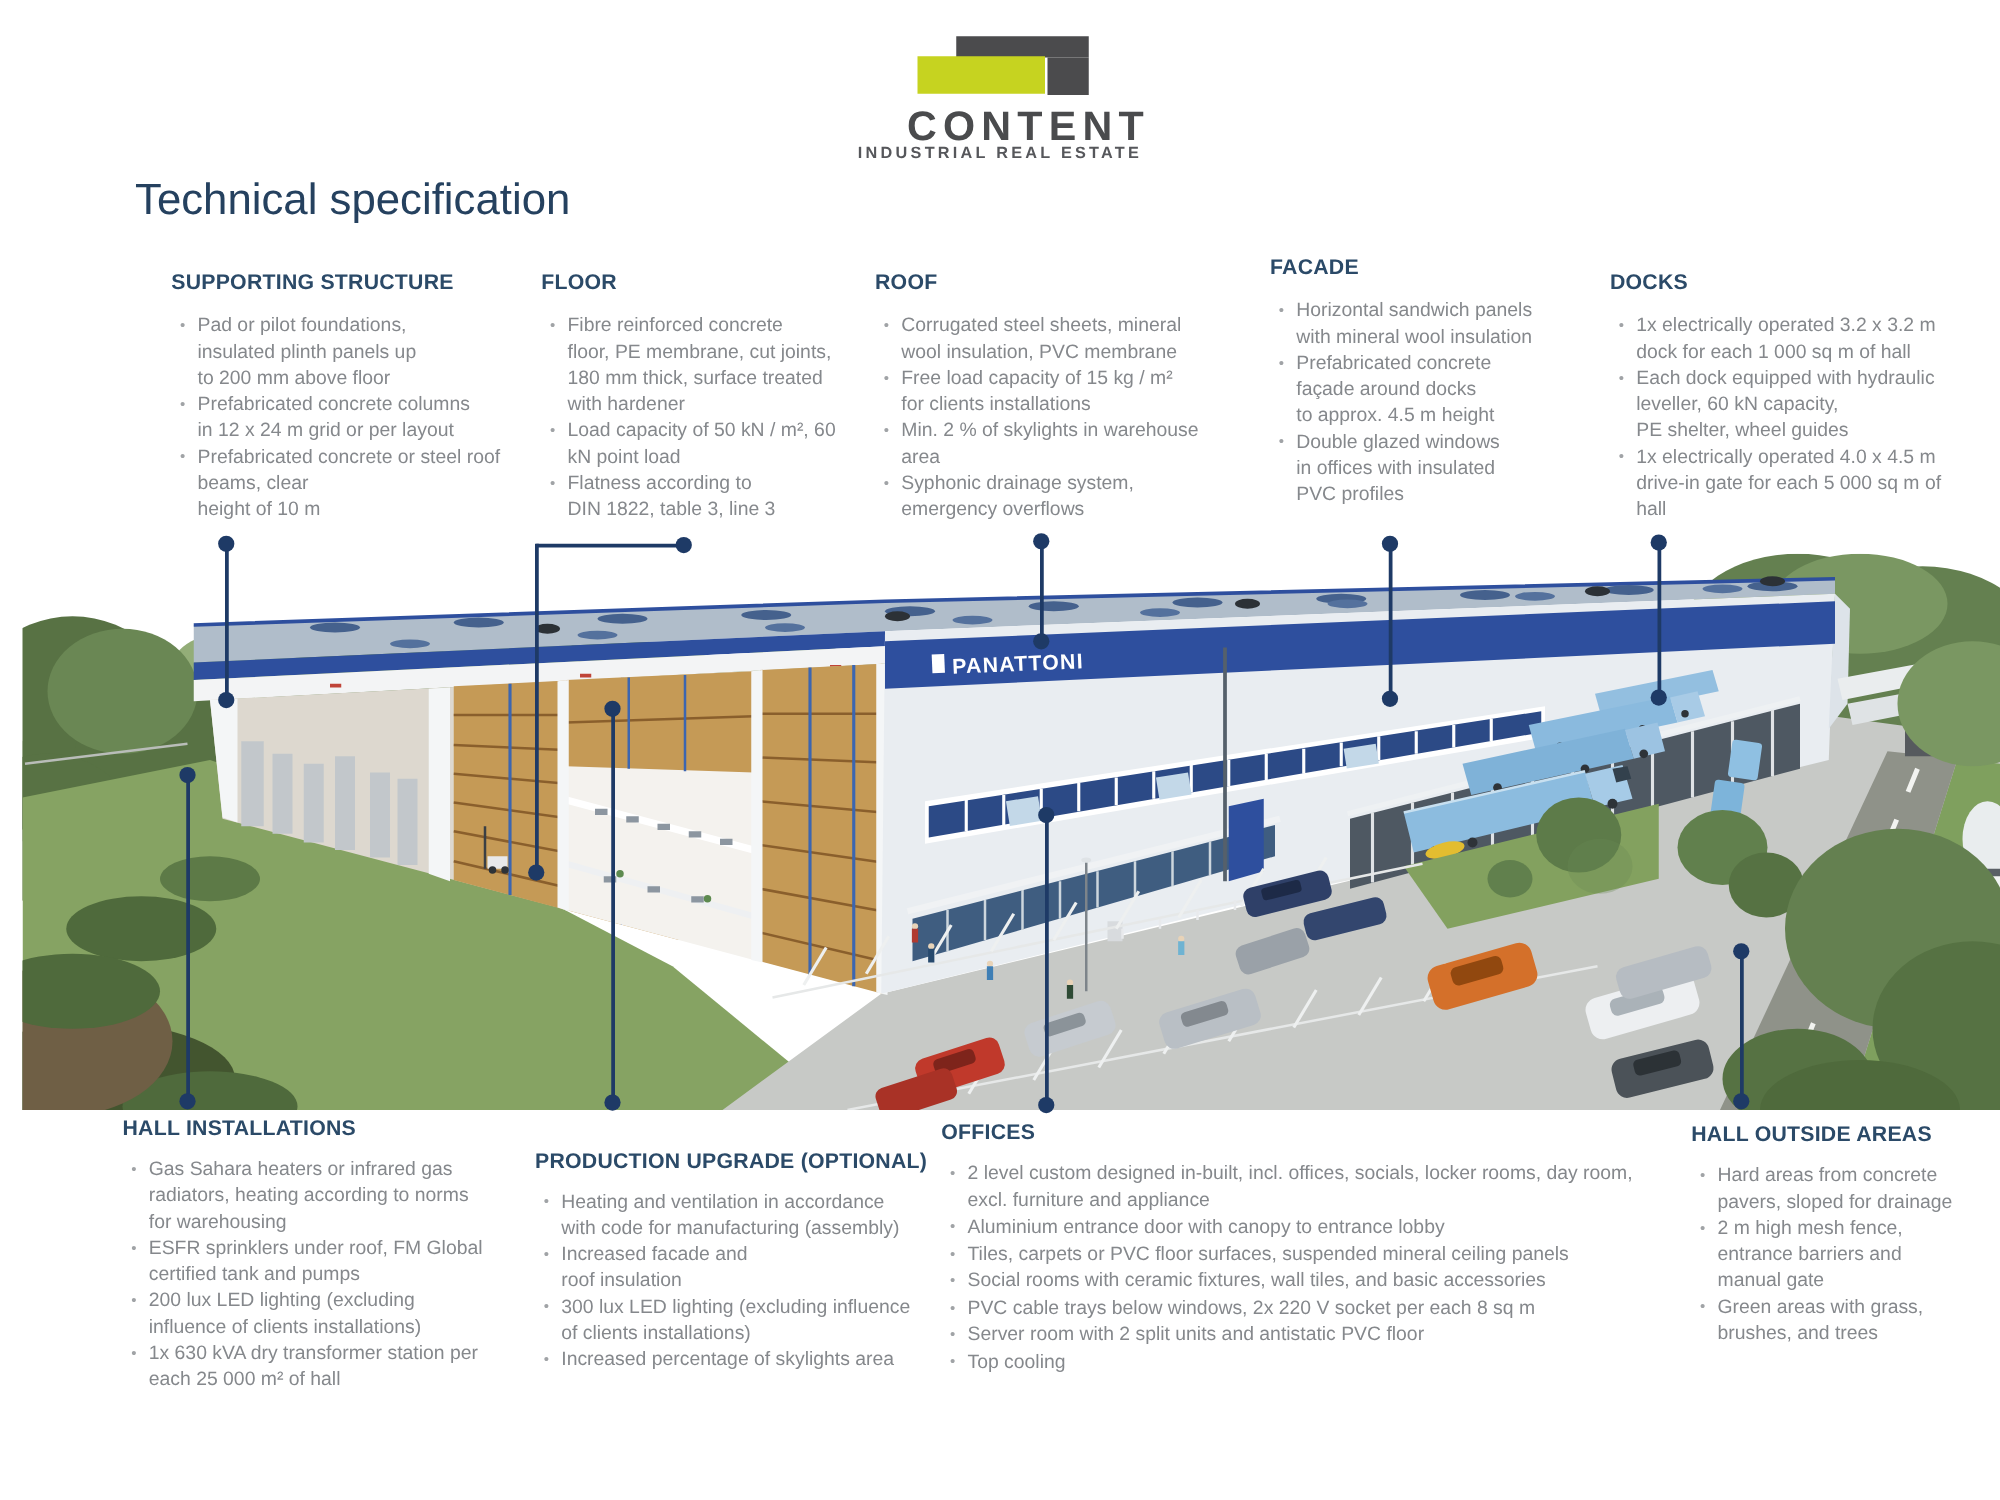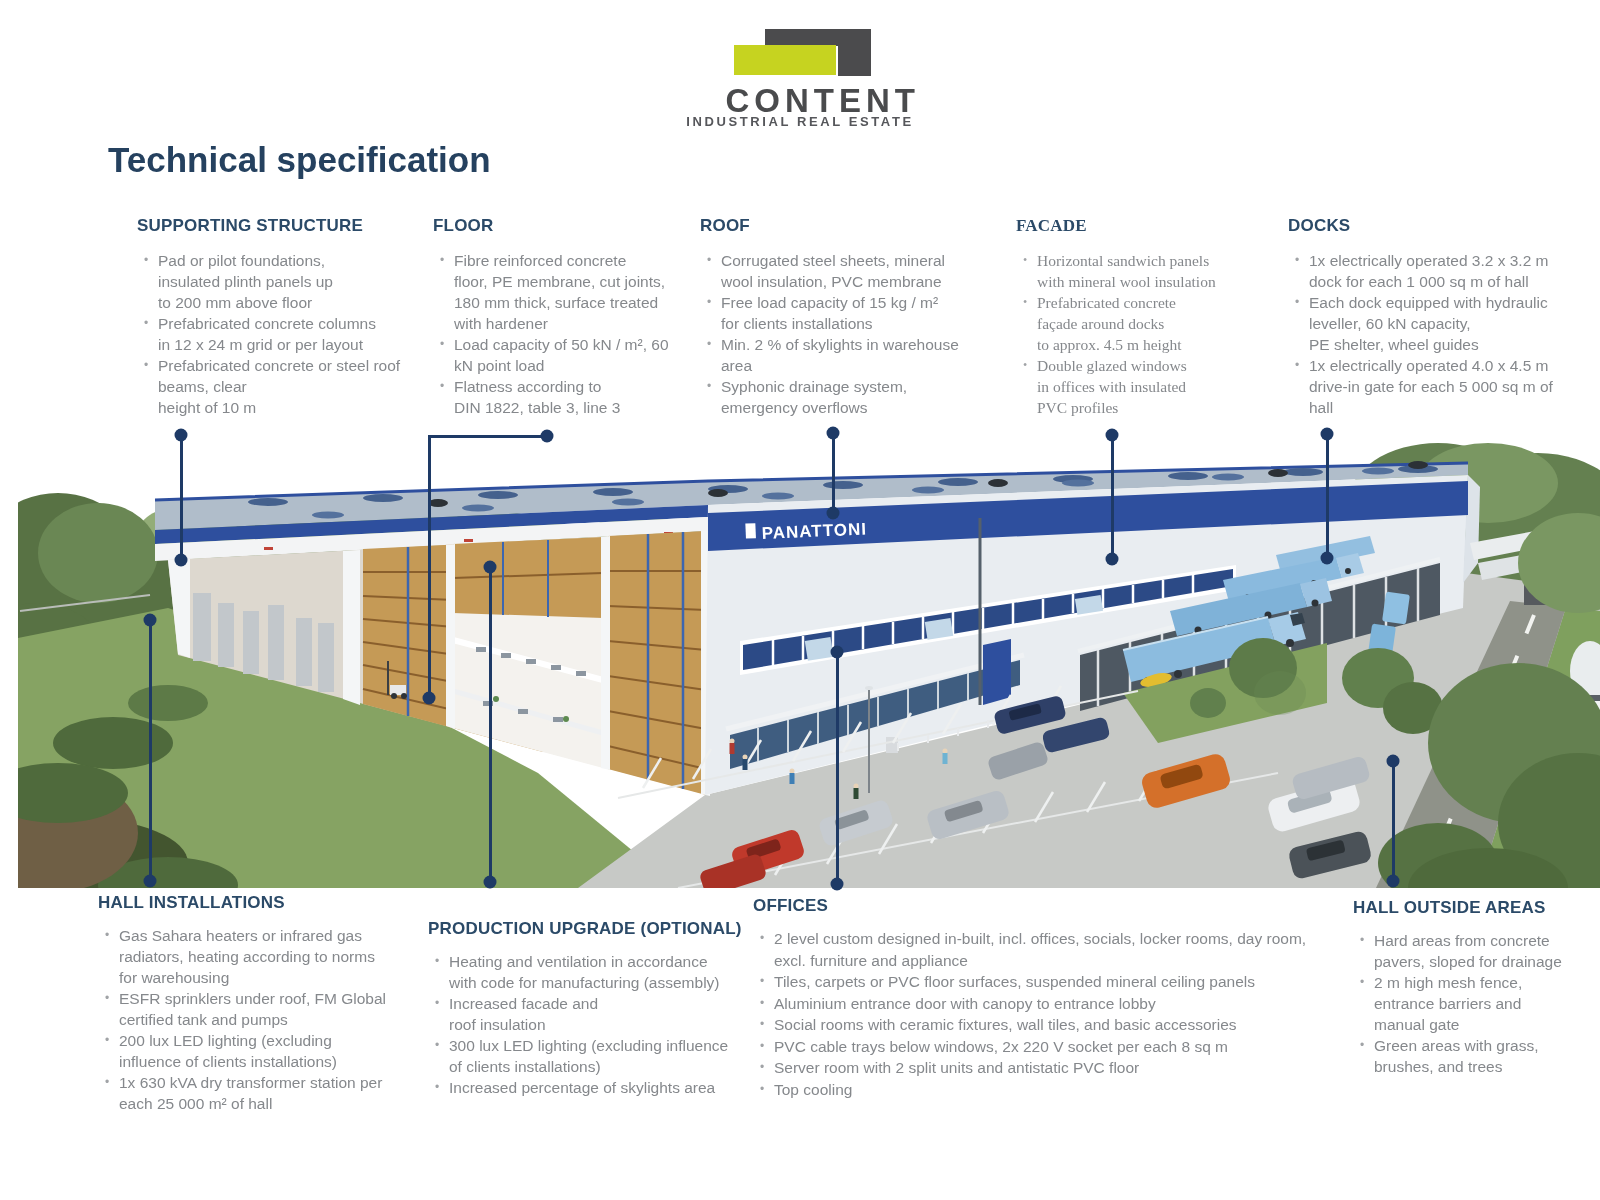--- a/index.html
+++ b/index.html
@@ -7,32 +7,32 @@
         font-family:"Liberation Sans","DejaVu Sans",sans-serif;}
   
   .logo-dark-bar{position:absolute;left:765px;top:29px;width:106px;height:17px;background:#4b4b4d;}
   .logo-dark-leg{position:absolute;left:838px;top:46px;width:33px;height:30px;background:#4b4b4d;}
   .logo-yellow{position:absolute;left:734px;top:45px;width:102px;height:30px;background:#c6d320;}
   .brand-name{position:absolute;left:680px;top:82px;width:240px;text-align:right;
               font-size:33px;font-weight:bold;letter-spacing:5px;color:#4a4b4d;}
   .brand-tagline{position:absolute;left:680px;top:114px;width:240px;text-align:center;
               font-size:13px;font-weight:600;letter-spacing:2.6px;color:#56575b;}
   
-  h1.page-title{position:absolute;left:108px;top:140px;margin:0;font-size:35px;font-weight:bold;color:#25415f;}
+  h1.page-title{position:absolute;left:108px;top:140px;margin:0;font-size:35px;font-weight:normal;color:#25415f;}
   
   .spec{position:absolute;}
   .spec h2{margin:0 0 14px 0;font-size:17px;line-height:20px;font-weight:bold;color:#2b4a68;letter-spacing:.2px;}
   .spec ul{margin:0;padding:0;list-style:none;}
   .spec li{position:relative;padding-left:21px;font-size:15.5px;line-height:21px;color:#85888c;
            white-space:pre-line;}
   .spec li::before{content:"•";position:absolute;left:7px;top:0;font-size:12px;color:#a0a3a6;}
   #sec-supporting-structure{left:137px;top:216px;width:300px;}
   #sec-floor{left:433px;top:216px;width:275px;}
   #sec-roof{left:700px;top:216px;width:305px;}
-  #sec-facade{left:1016px;top:216px;width:255px;font-family:Liberation Serif, serif;}
+  #sec-facade{left:1016px;top:204px;width:255px;}
   #sec-docks{left:1288px;top:216px;width:305px;}
   #sec-hall-installations{left:98px;top:893px;width:345px;}
   #sec-hall-installations h2,#sec-production-upgrade h2,#sec-offices h2,#sec-hall-outside-areas h2{margin-bottom:12px;}
   #sec-production-upgrade{left:428px;top:895px;width:335px;margin-top:24px;}
   #sec-offices{left:753px;top:896px;width:600px;}
   #sec-offices li{line-height:21.5px;}
   #sec-hall-outside-areas{left:1353px;top:898px;width:240px;}
   
   .photo{position:absolute;left:18px;top:443px;width:1582px;height:445px;}
   .photo svg{display:block;width:100%;height:100%;}
@@ -148,22 +148,22 @@
           <li>300 lux LED lighting (excluding influence
 of clients installations)</li>
           <li>Increased percentage of skylights area</li>
         </ul>
       </section>
       <section class="spec" id="sec-offices">
         <h2>OFFICES</h2>
         <ul>
           <li>2 level custom designed in-built, incl. offices, socials, locker rooms, day room,
 excl. furniture and appliance</li>
+          <li>Aluminium entrance door with canopy to entrance lobby</li>
           <li>Tiles, carpets or PVC floor surfaces, suspended mineral ceiling panels</li>
-          <li>Aluminium entrance door with canopy to entrance lobby</li>
           <li>Social rooms with ceramic fixtures, wall tiles, and basic accessories</li>
           <li>PVC cable trays below windows, 2x 220 V socket per each 8 sq m</li>
           <li>Server room with 2 split units and antistatic PVC floor</li>
           <li>Top cooling</li>
         </ul>
       </section>
       <section class="spec" id="sec-hall-outside-areas">
         <h2>HALL OUTSIDE AREAS</h2>
         <ul>
           <li>Hard areas from concrete

